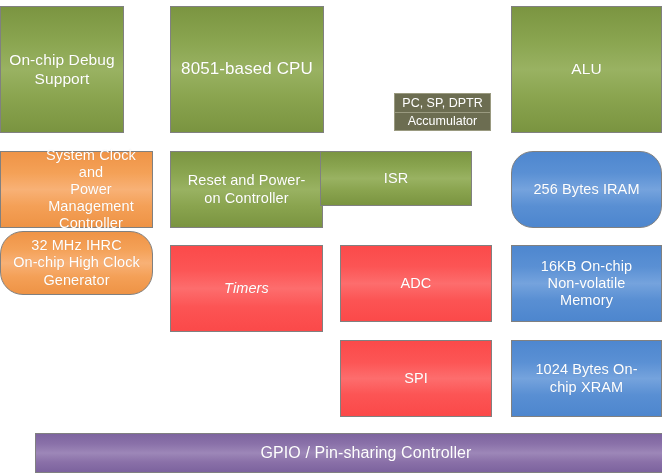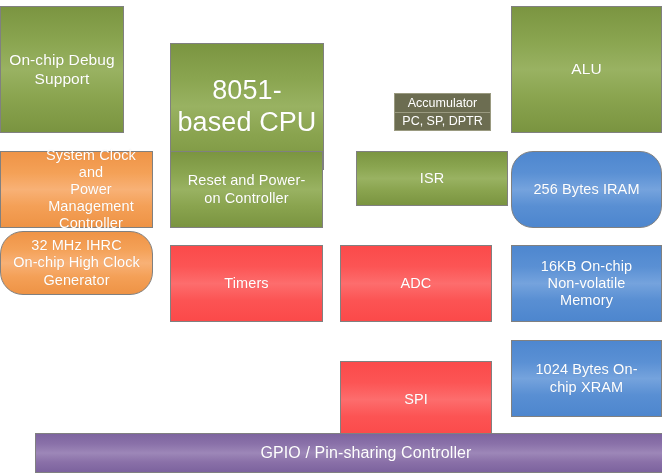--- a/index.html
+++ b/index.html
@@ -55,21 +55,21 @@
   .theme-blue {
     background: linear-gradient(to bottom,
         #4e87cf 0%, #5a90d4 28%, #75a3dd 50%, #598fd3 72%, #4d86ce 100%);
   }
   .theme-purple {
     background: linear-gradient(to bottom,
         #7d649f 0%, #8a71a9 26%, #9d87b8 50%, #8a70a8 74%, #7c639e 100%);
   }
 
   
-  .fs-cpu   { font-size: 27px; margin-top: 37px; }
+  .fs-cpu   { font-size: 17px; }
   .fs-lg    { font-size: 15.5px; }
   .fs-md    { font-size: 14.5px; }
   .fs-bar   { font-size: 16px; margin-left: 35px; }
 
   
   .reg-overlay {
     position: absolute;
     box-sizing: border-box;
     display: flex;
     flex-direction: column;
@@ -110,51 +110,51 @@
       </div>
       <div class="block theme-orange fs-md" style="left: 0px; top: 151px; width: 153px; height: 77px; padding-left: 35px;">
         <span class="label">System Clock and
 Power Management
 Controller</span>
       </div>
       <div class="block theme-green fs-md" style="left: 170px; top: 151px; width: 153px; height: 77px;">
         <span class="label">Reset and Power-
 on Controller</span>
       </div>
-      <div class="block theme-green fs-md" style="left: 356px; top: 151px; width: 152px; height: 55px;">
+      <div class="block theme-green fs-md" style="left: 320px; top: 151px; width: 152px; height: 55px;">
         <span class="label">ISR</span>
       </div>
       <div class="block theme-blue fs-md" style="left: 511px; top: 151px; width: 151px; height: 77px; border-radius: 22px;">
         <span class="label">256 Bytes IRAM</span>
       </div>
       <div class="block theme-orange fs-md" style="left: 0px; top: 231px; width: 153px; height: 64px; border-radius: 23px;">
         <span class="label">32 MHz IHRC
 On-chip High Clock
 Generator</span>
       </div>
-      <div class="block theme-red fs-md" style="left: 170px; top: 245px; width: 153px; height: 77px;">
+      <div class="block theme-red fs-md" style="left: 170px; top: 245px; width: 153px; height: 87px; font-style: italic;">
         <span class="label">Timers</span>
       </div>
       <div class="block theme-red fs-md" style="left: 340px; top: 245px; width: 152px; height: 77px;">
         <span class="label">ADC</span>
       </div>
       <div class="block theme-blue fs-md" style="left: 511px; top: 245px; width: 151px; height: 77px;">
         <span class="label">16KB On-chip
 Non-volatile
 Memory</span>
       </div>
-      <div class="block theme-red fs-md" style="left: 340px; top: 340px; width: 152px; height: 77px; margin-top: 21px;">
+      <div class="block theme-red fs-md" style="left: 340px; top: 340px; width: 152px; height: 77px;">
         <span class="label">SPI</span>
       </div>
       <div class="block theme-blue fs-md" style="left: 511px; top: 340px; width: 151px; height: 77px; text-align: center;">
         <span class="label">1024 Bytes On-
 chip XRAM</span>
       </div>
       <div class="block theme-purple fs-bar" style="left: 0px; top: 433px; width: 662px; height: 40px;">
         <span class="label">GPIO / Pin-sharing Controller</span>
       </div>
     </div>
 
   <div class="reg-overlay" id="cpu-register-overlay" style="left: 394px; top: 93px; width: 97px; height: 38px;">
+    <div class="reg-row">PC, SP, DPTR</div>
     <div class="reg-row">Accumulator</div>
-    <div class="reg-row">PC, SP, DPTR</div>
   </div>
 </div>
 
 </body></html>

